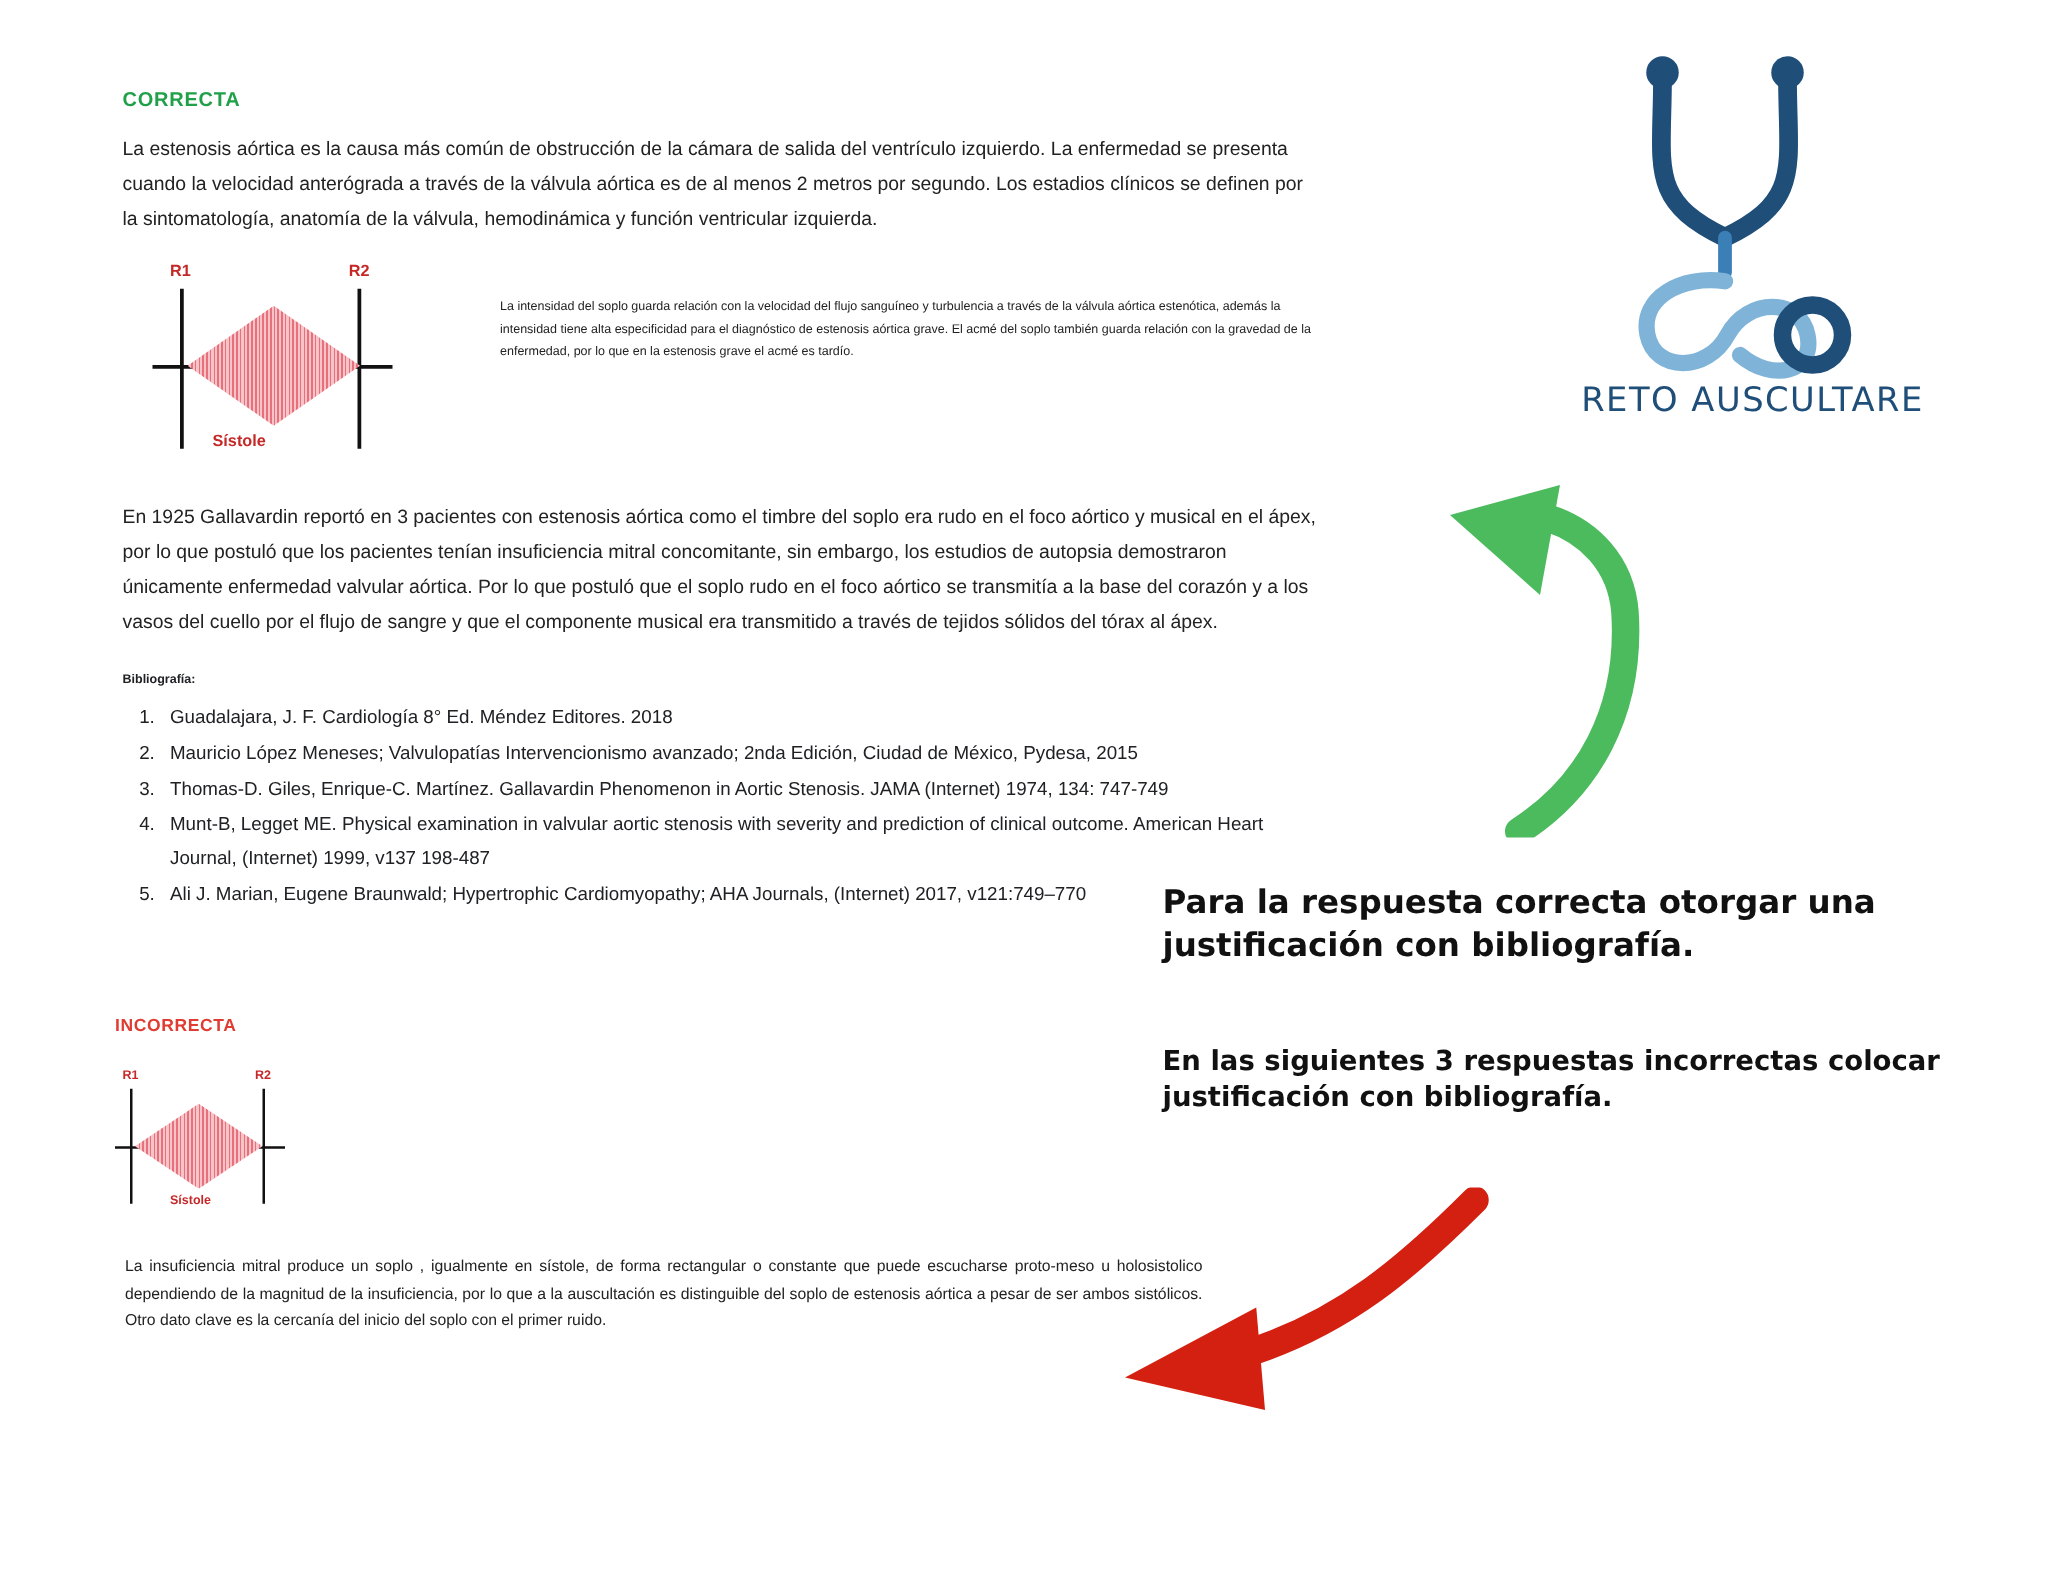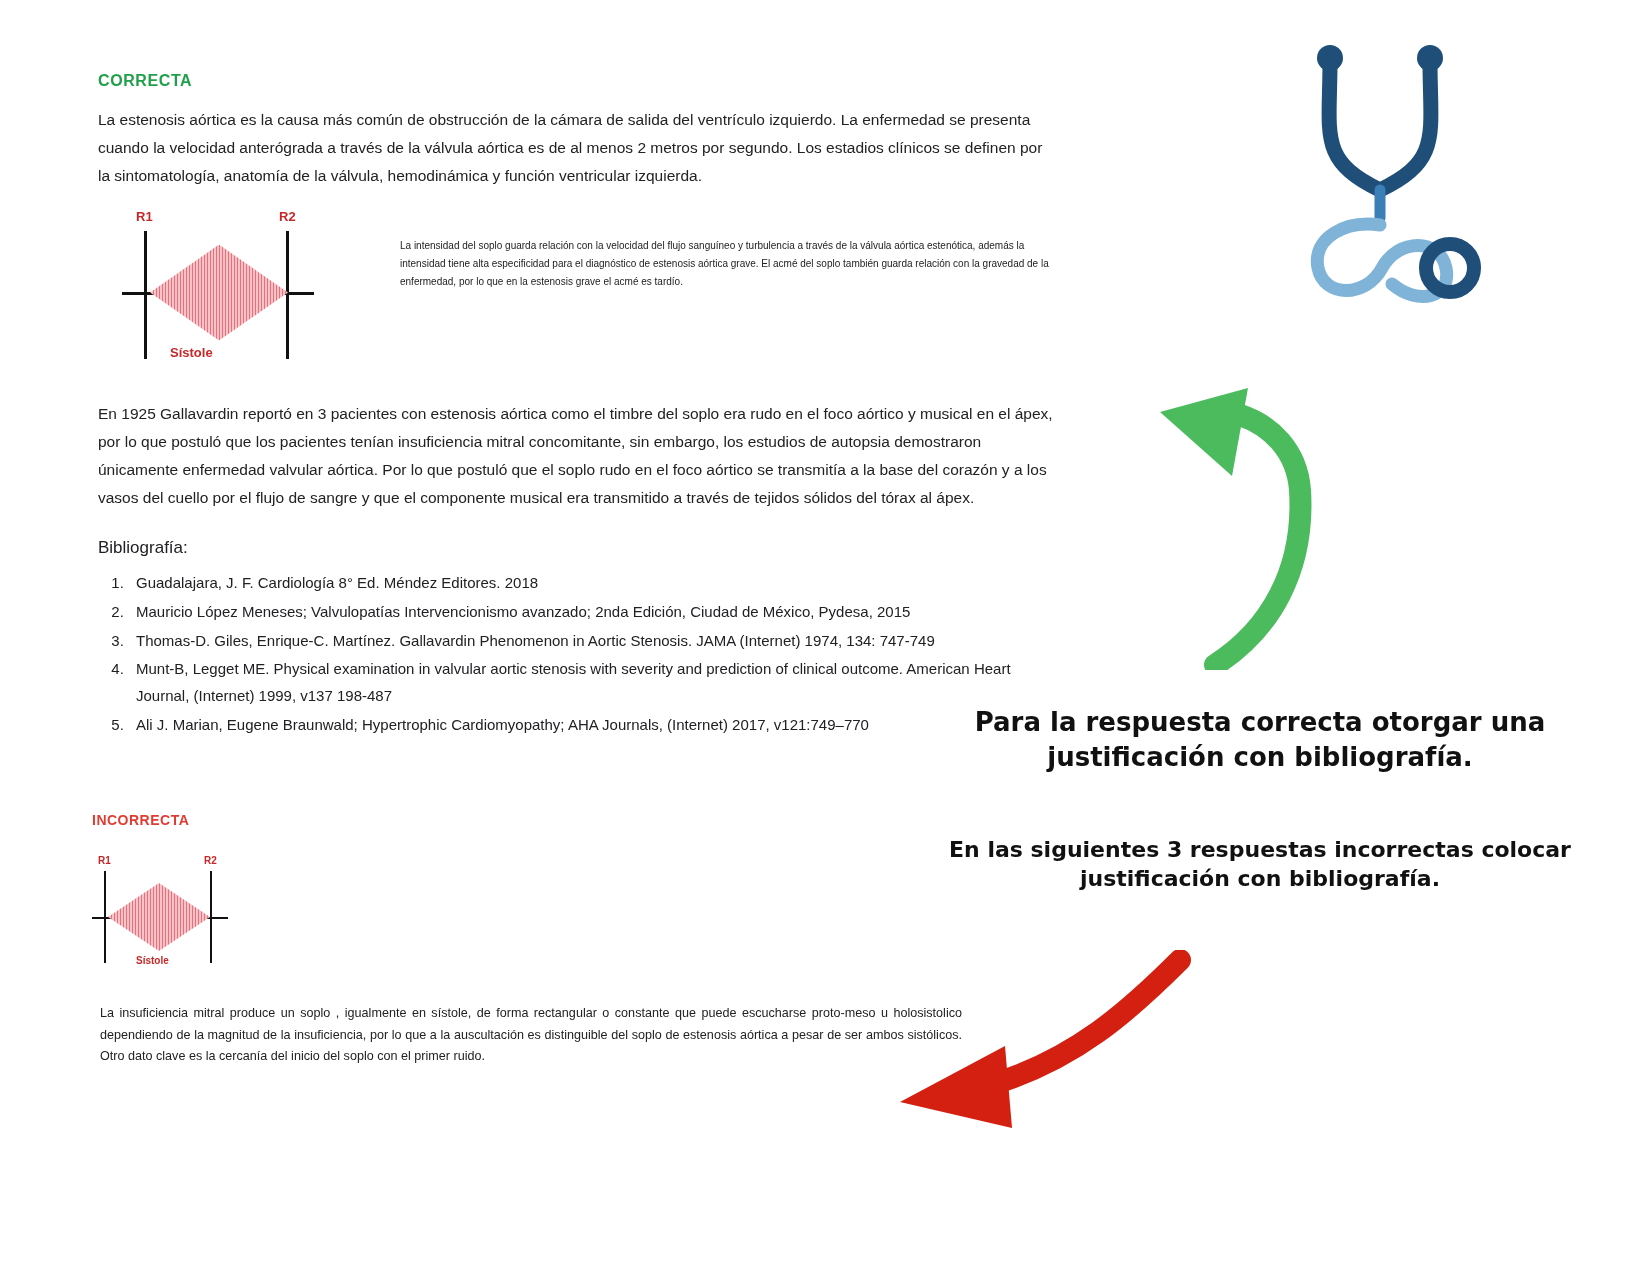--- a/index.html
+++ b/index.html
@@ -114,22 +114,23 @@
   }
   .fig-text {
     font-size: 10px;
     line-height: 1.82;
     color: #222;
     margin-left: 56px;
     padding-top: 28px;
   }
 
   p.biblio-title {
-    font-size: 17px;
+    font-size: 10px;
     margin: 26px 0 12px 0;
+    font-weight: bold;
   }
   ol.biblio {
     margin: 0;
     padding: 0 0 0 30px;
     font-size: 15px;
     line-height: 1.78;
   }
   ol.biblio li {
     margin-bottom: 2px;
     padding-left: 8px;
@@ -270,21 +271,20 @@
     font-size: 27px;
     letter-spacing: 1.2px;
     color: #1f4e79;
     font-family: "DejaVu Sans", sans-serif;
   }
 
   .note {
     position: absolute;
     width: 660px;
     left: 930px;
-    text-align: center;
     font-weight: bold;
     color: #111;
     font-family: "DejaVu Sans", sans-serif;
     line-height: 1.34;
   }
   .note-1 { top: 705px; font-size: 26px; }
   .note-2 { top: 835px; font-size: 22px; }
 
   .arrow-green, .arrow-red {
     position: absolute;
@@ -360,20 +360,21 @@
 
       <path d="M80 150 L80 178" fill="none" stroke="#3a7fb5" stroke-width="11" stroke-linecap="round"></path>
 
       <path d="M80 185 C 45 180, 12 198, 18 228 C 24 258, 66 258, 82 228
                C 98 198, 140 198, 146 228 C 152 258, 118 266, 92 244" fill="none" stroke="#7fb4d8" stroke-width="13" stroke-linecap="round"></path>
 
       <circle cx="150" cy="228" r="24" fill="none" stroke="#1f4e79" stroke-width="14"></circle>
     </svg>
   </div>
 
+  <div class="logo-text">RETO AUSCULTARE</div>
 
   <div class="arrow-green">
     <svg width="240" height="290" viewBox="0 0 240 290" xmlns="http://www.w3.org/2000/svg">
       <path d="M95 285 C 150 250, 185 190, 180 110 C 177 70, 150 45, 120 35" fill="none" stroke="#4cbb5e" stroke-width="22" stroke-linecap="round"></path>
       <path d="M40 32 L128 8 L112 96 Z" fill="#4cbb5e"></path>
     </svg>
   </div>
 
   <div class="arrow-red">
     <svg width="320" height="200" viewBox="0 0 320 200" xmlns="http://www.w3.org/2000/svg">

